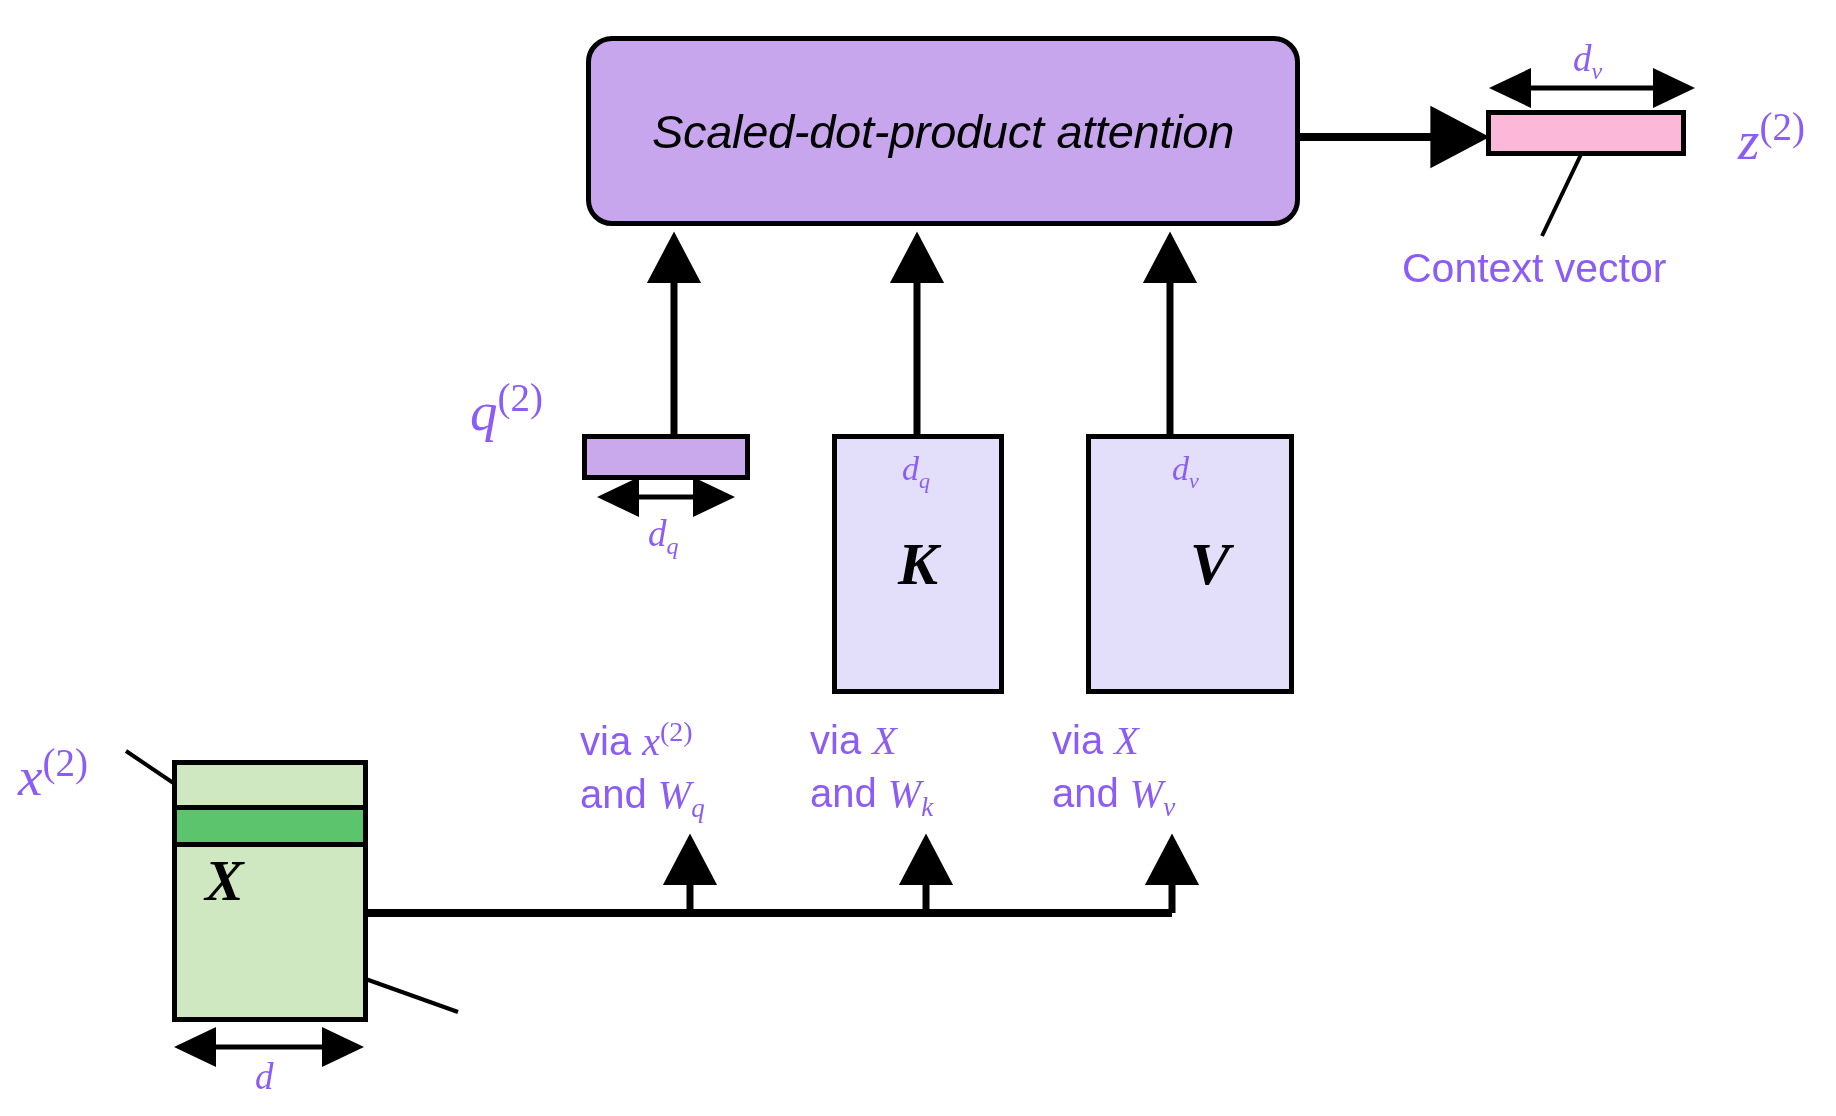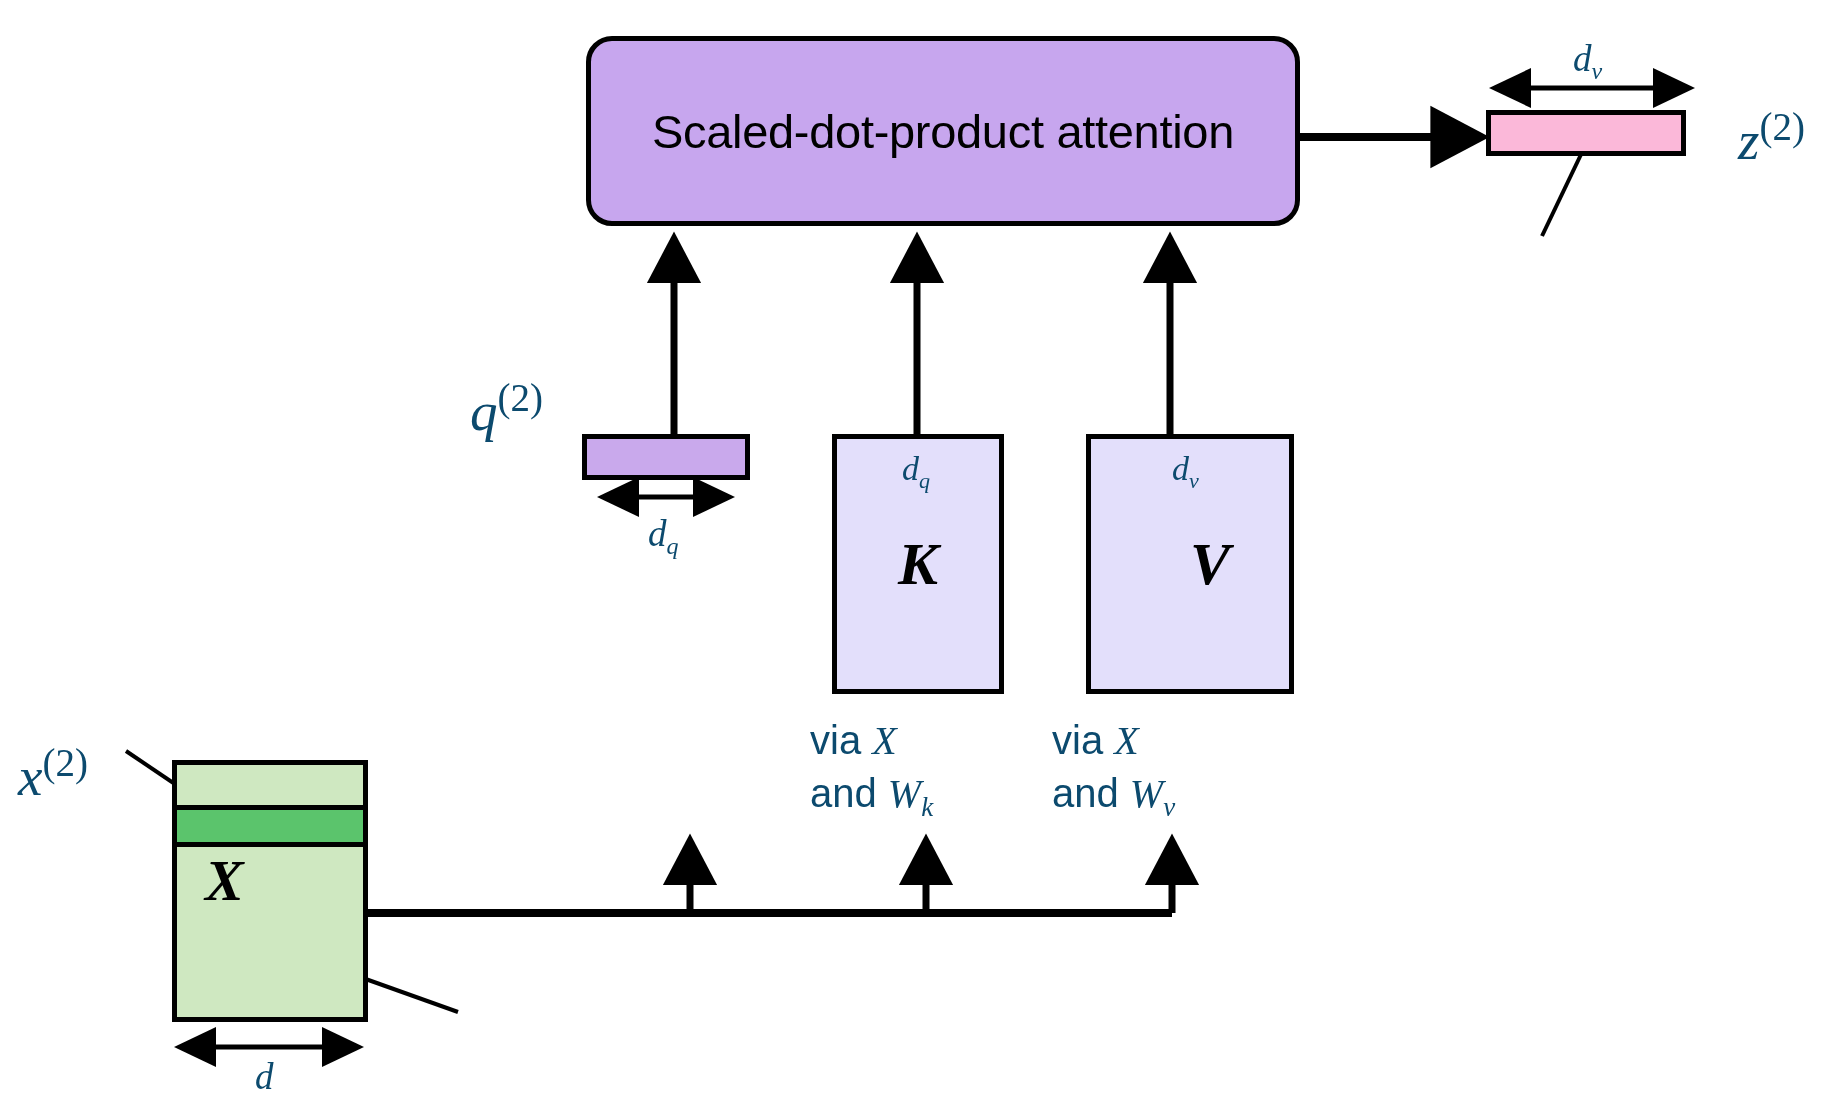--- a/index.html
+++ b/index.html
@@ -19,21 +19,21 @@
     position: absolute;
     left: 0;
     top: 0;
     width: 1836px;
     height: 1116px;
     overflow: visible;
   }
   .txt {
     position: absolute;
     white-space: nowrap;
-    color: #0c4a6e;
+    color: #8b5cf6;
     line-height: 1;
   }
   .sans {
     font-family: "Liberation Sans", sans-serif;
     font-weight: 400;
   }
   .mathi {
     font-family: "Liberation Serif", serif;
     font-style: italic;
   }
@@ -107,21 +107,21 @@
     <line x1="604" y1="497" x2="728" y2="497" stroke="#000000" stroke-width="5" marker-end="url(#ah-thin)" marker-start="url(#ah-thin-start)"></line>
     <line x1="855" y1="498" x2="978" y2="498" stroke="#000000" stroke-width="5" marker-end="url(#ah-thin)" marker-start="url(#ah-thin-start)"></line>
     <line x1="1108" y1="498" x2="1272" y2="498" stroke="#000000" stroke-width="5" marker-end="url(#ah-thin)" marker-start="url(#ah-thin-start)"></line>
     <line x1="181" y1="1047" x2="357" y2="1047" stroke="#000000" stroke-width="5" marker-end="url(#ah-thin)" marker-start="url(#ah-thin-start)"></line>
 
     <line x1="1586" y1="144" x2="1542" y2="236" stroke="#000000" stroke-width="4"></line>
     <line x1="126" y1="751" x2="237" y2="826" stroke="#000000" stroke-width="4"></line>
     <line x1="318" y1="962" x2="458" y2="1012" stroke="#000000" stroke-width="4"></line>
   </svg>
 
-  <div class="box" id="attention-box" style="left:586px; top:36px; width:714px; height:190px; background:#c7a6ee;">
+  <div class="box" id="attention-box" style="left:586px; top:36px; width:714px; height:190px; background:#c7a6ee;font-style:italic;">
     <span id="attention-label" class="sans">Scaled-dot-product attention</span>
   </div>
 
   <div class="box" style="left:1486px; top:110px; width:200px; height:46px; background:#fbb8d9;"></div>
 
   <div class="box" style="left:582px; top:434px; width:168px; height:46px; background:#c9a9ec;"></div>
 
   <div class="box" style="left:832px; top:434px; width:172px; height:260px; background:#e3dffb;"></div>
 
   <div class="box" style="left:1086px; top:434px; width:208px; height:260px; background:#e3dffb;"></div>
@@ -131,20 +131,21 @@
   <div style="position:absolute; left:177px; top:805px; width:186px; height:42px; background:#5bc46c; border-top:5px solid #000; border-bottom:5px solid #000; box-sizing:border-box;"></div>
 
   <div class="txt mathi" style="left:1573px; top:40px; font-size:37px;">
     <span>d</span><span class="sub" style="font-size:24px;">v</span>
   </div>
 
   <div class="txt mathi" style="left:1738px; top:99px; font-size:55px;margin-top:8px;">
     <span>z</span><span class="sup" style="font-size:39px;">(2)</span>
   </div>
 
+  <div class="txt sans" style="left:1402px; top:248px; font-size:41px;">Context vector</div>
 
   <div class="txt mathi" style="left:470px; top:378px; font-size:55px;">
     <span>q</span><span class="sup" style="font-size:39px;">(2)</span>
   </div>
 
   <div class="txt mathi" style="left:648px; top:515px; font-size:37px;">
     <span>d</span><span class="sub" style="font-size:24px;">q</span>
   </div>
 
   <div class="txt mathi" style="left:902px; top:452px; font-size:34px;">
@@ -161,20 +162,28 @@
 
   <div class="txt mathi" style="left:18px; top:700px; font-size:55px;margin-top:43px;">
     <span>x</span><span class="sup" style="font-size:39px;">(2)</span>
   </div>
 
   <div class="matrix-letter" style="left:205px; top:880px; font-size:58px; transform:translateY(-50%);">X</div>
 
 
   <div class="txt mathi" style="left:255px; top:1058px; font-size:37px;">d</div>
 
+  <div class="txt" style="left:580px; top:714px; font-size:40px;">
+    <div style="line-height:1.3;">
+      <span class="sans">via </span><span class="mathi">x</span><span class="sup" style="font-size:28px;">(2)</span>
+    </div>
+    <div style="line-height:1.3;">
+      <span class="sans">and </span><span class="mathi">W</span><span class="sub" style="font-size:27px;">q</span>
+    </div>
+  </div>
 
   <div class="txt" style="left:810px; top:714px; font-size:40px;">
     <div style="line-height:1.3;">
       <span class="sans">via </span><span class="mathi">X</span>
     </div>
     <div style="line-height:1.3;">
       <span class="sans">and </span><span class="mathi">W</span><span class="sub" style="font-size:27px;">k</span>
     </div>
   </div>
 

